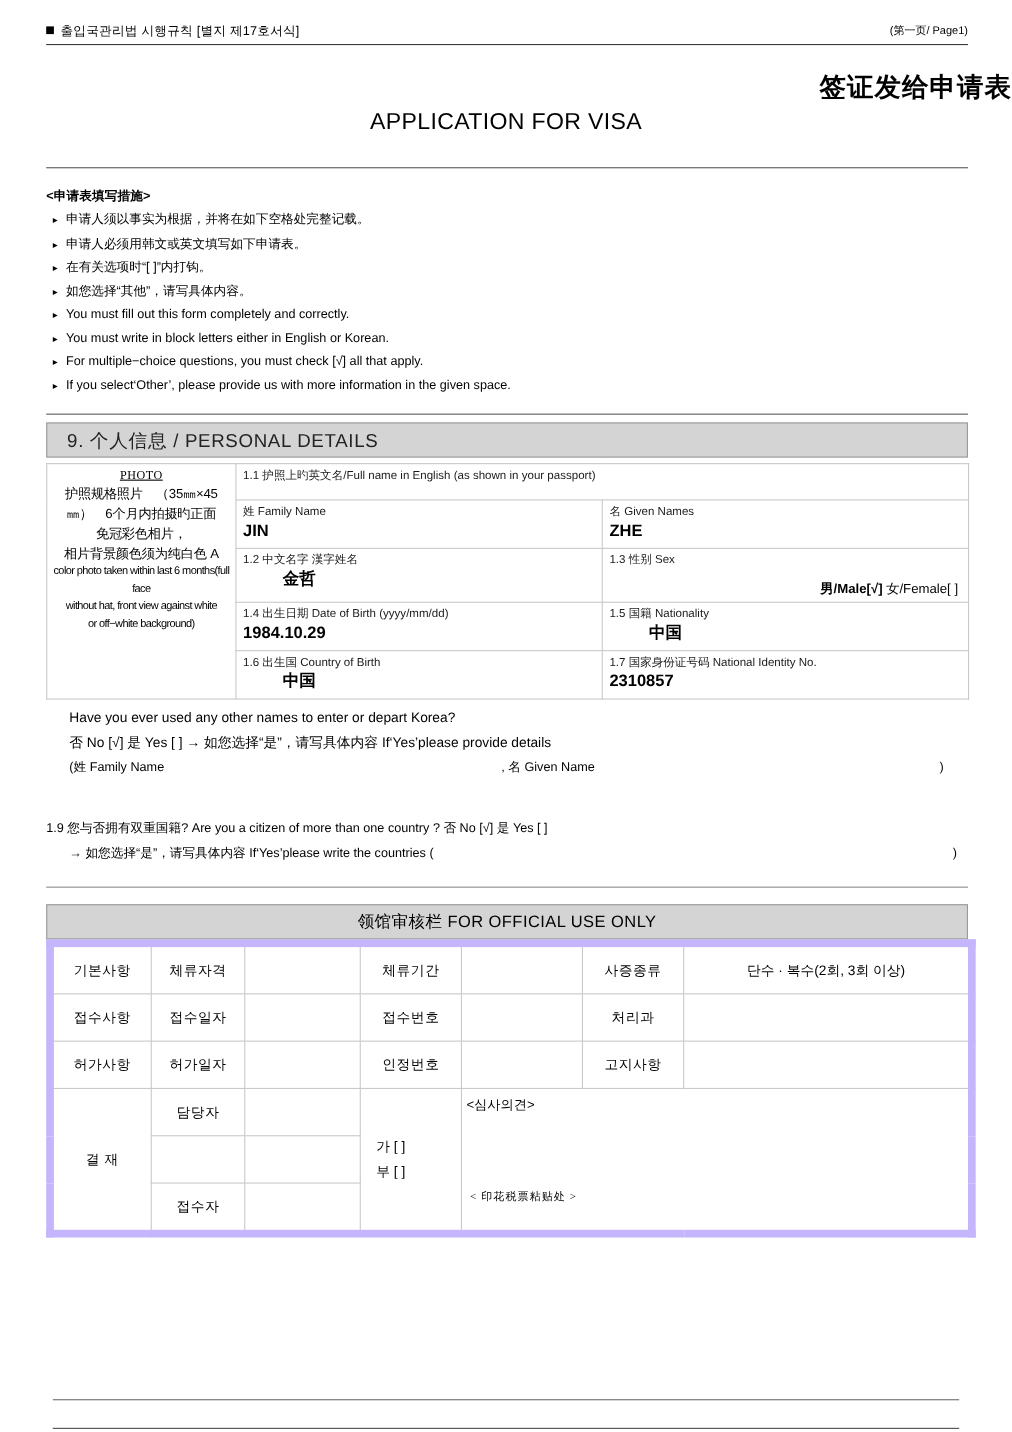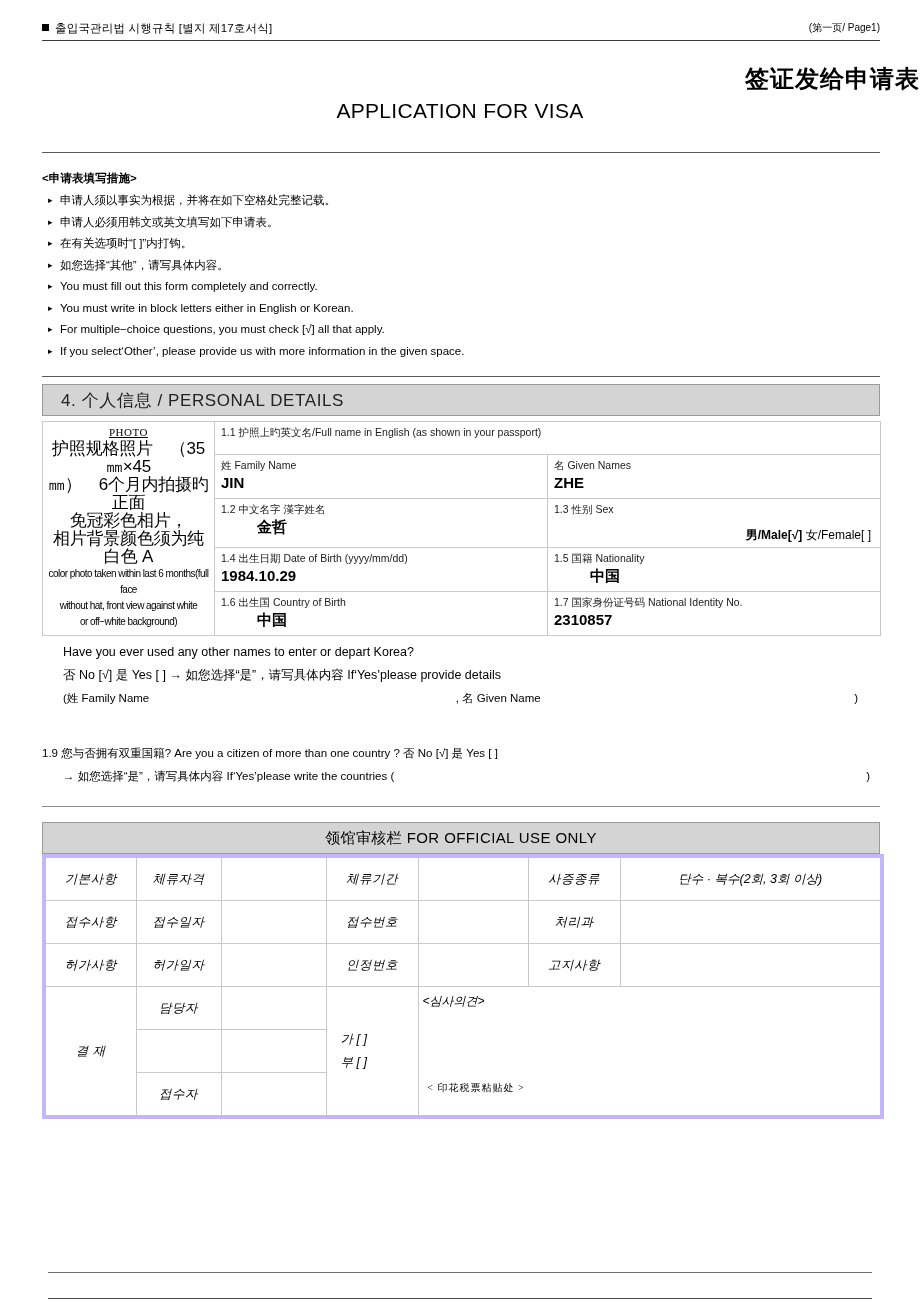--- a/index.html
+++ b/index.html
@@ -196,21 +196,21 @@
     padding: 4px 2px;
   }
   .photo-title {
     font-family: "Liberation Serif", "DejaVu Serif", serif;
     font-size: 11px;
     letter-spacing: 0.5px;
     margin-bottom: 2px;
     text-decoration: underline;
   }
   .photo-cn {
-    font-size: 17px;
+    font-size: 12px;
     line-height: 18px;
     letter-spacing: -0.2px;
   }
   .photo-en {
     font-size: 10px;
     line-height: 16px;
     letter-spacing: -0.55px;
   }
 
   .sex-row {
@@ -277,22 +277,21 @@
     display: flex;
     align-items: center;
     justify-content: center;
     font-size: 15px;
     letter-spacing: 0.4px;
   }
   .official-table {
     width: 838px;
     border-collapse: collapse;
     table-layout: fixed;
-    border: 4px solid #c4b5fd;
-    font-style: italic;
+    border: 7px solid #c4b5fd;
   }
   .official-table td {
     border: 1px solid #c9c9c9;
     font-size: 12.5px;
     text-align: center;
     height: 38px;
     padding: 2px 4px;
     vertical-align: middle;
   }
   .official-table td.blank { }
@@ -364,21 +363,21 @@
     </ul>
     <ul class="instr-list en">
       <li>You must fill out this form completely and correctly.</li>
       <li>You must write in block letters either in English or Korean.</li>
       <li>For multiple−choice questions, you must check [√] all that apply.</li>
       <li>If you select‘Other’, please provide us with more information in the given space.</li>
     </ul>
   </div>
   <div class="rule-under-instr"></div>
 
-  <div class="section-bar">4. 个人信息  / PERSONAL DETAILS</div>
+  <div class="section-bar">9. 个人信息  / PERSONAL DETAILS</div>
 
   <table class="pd-table">
     <colgroup>
       <col style="width:172px">
       <col style="width:333px">
       <col style="width:333px">
     </colgroup>
     <tbody>
       <tr>
         <td rowspan="5" class="photo-cell">

